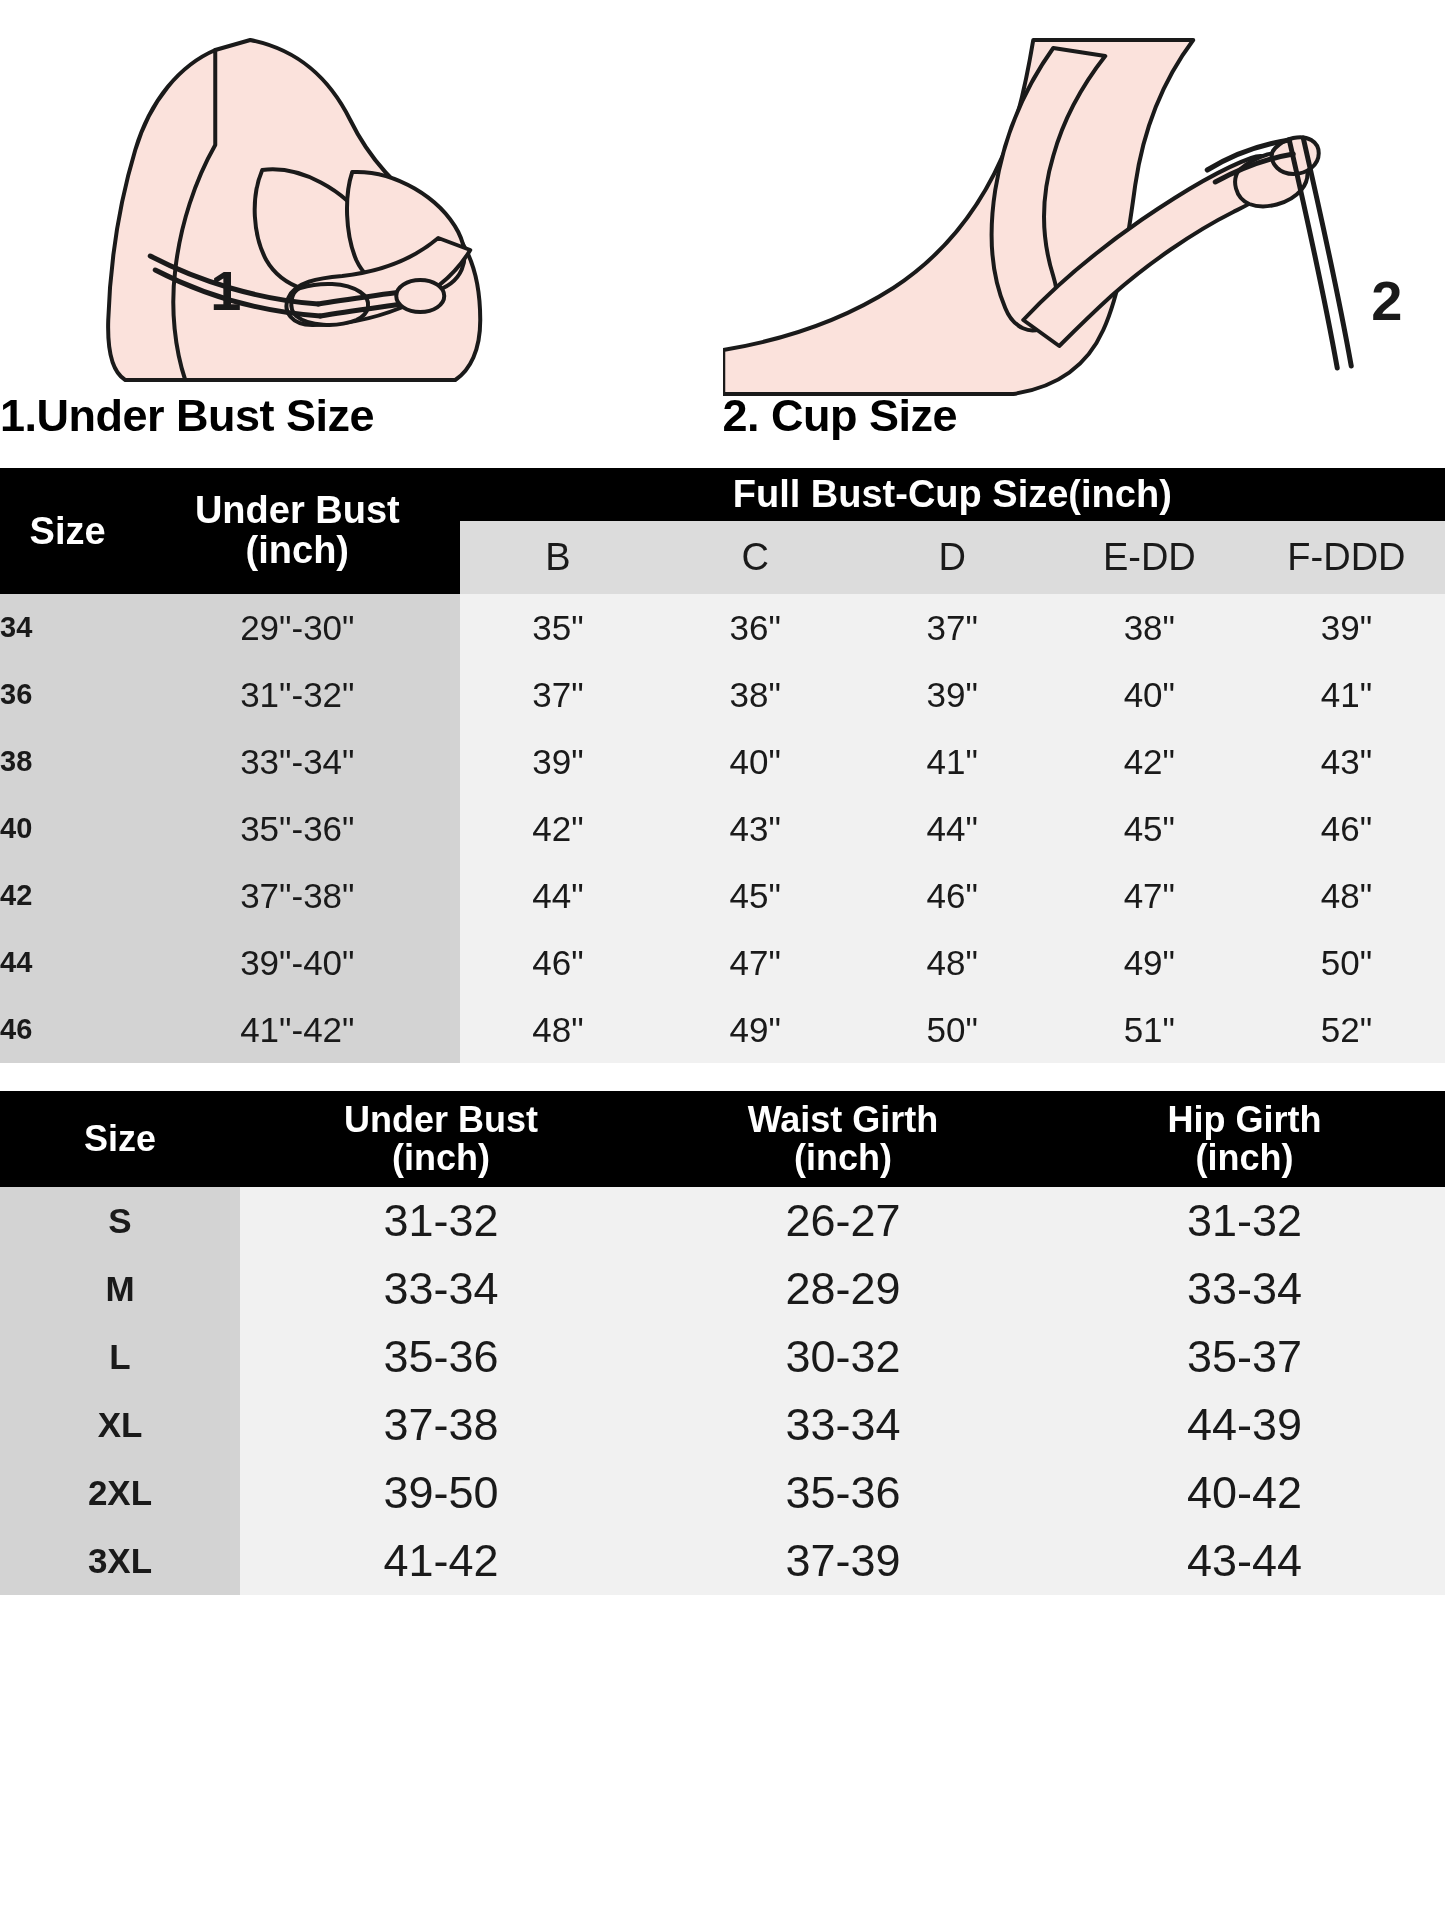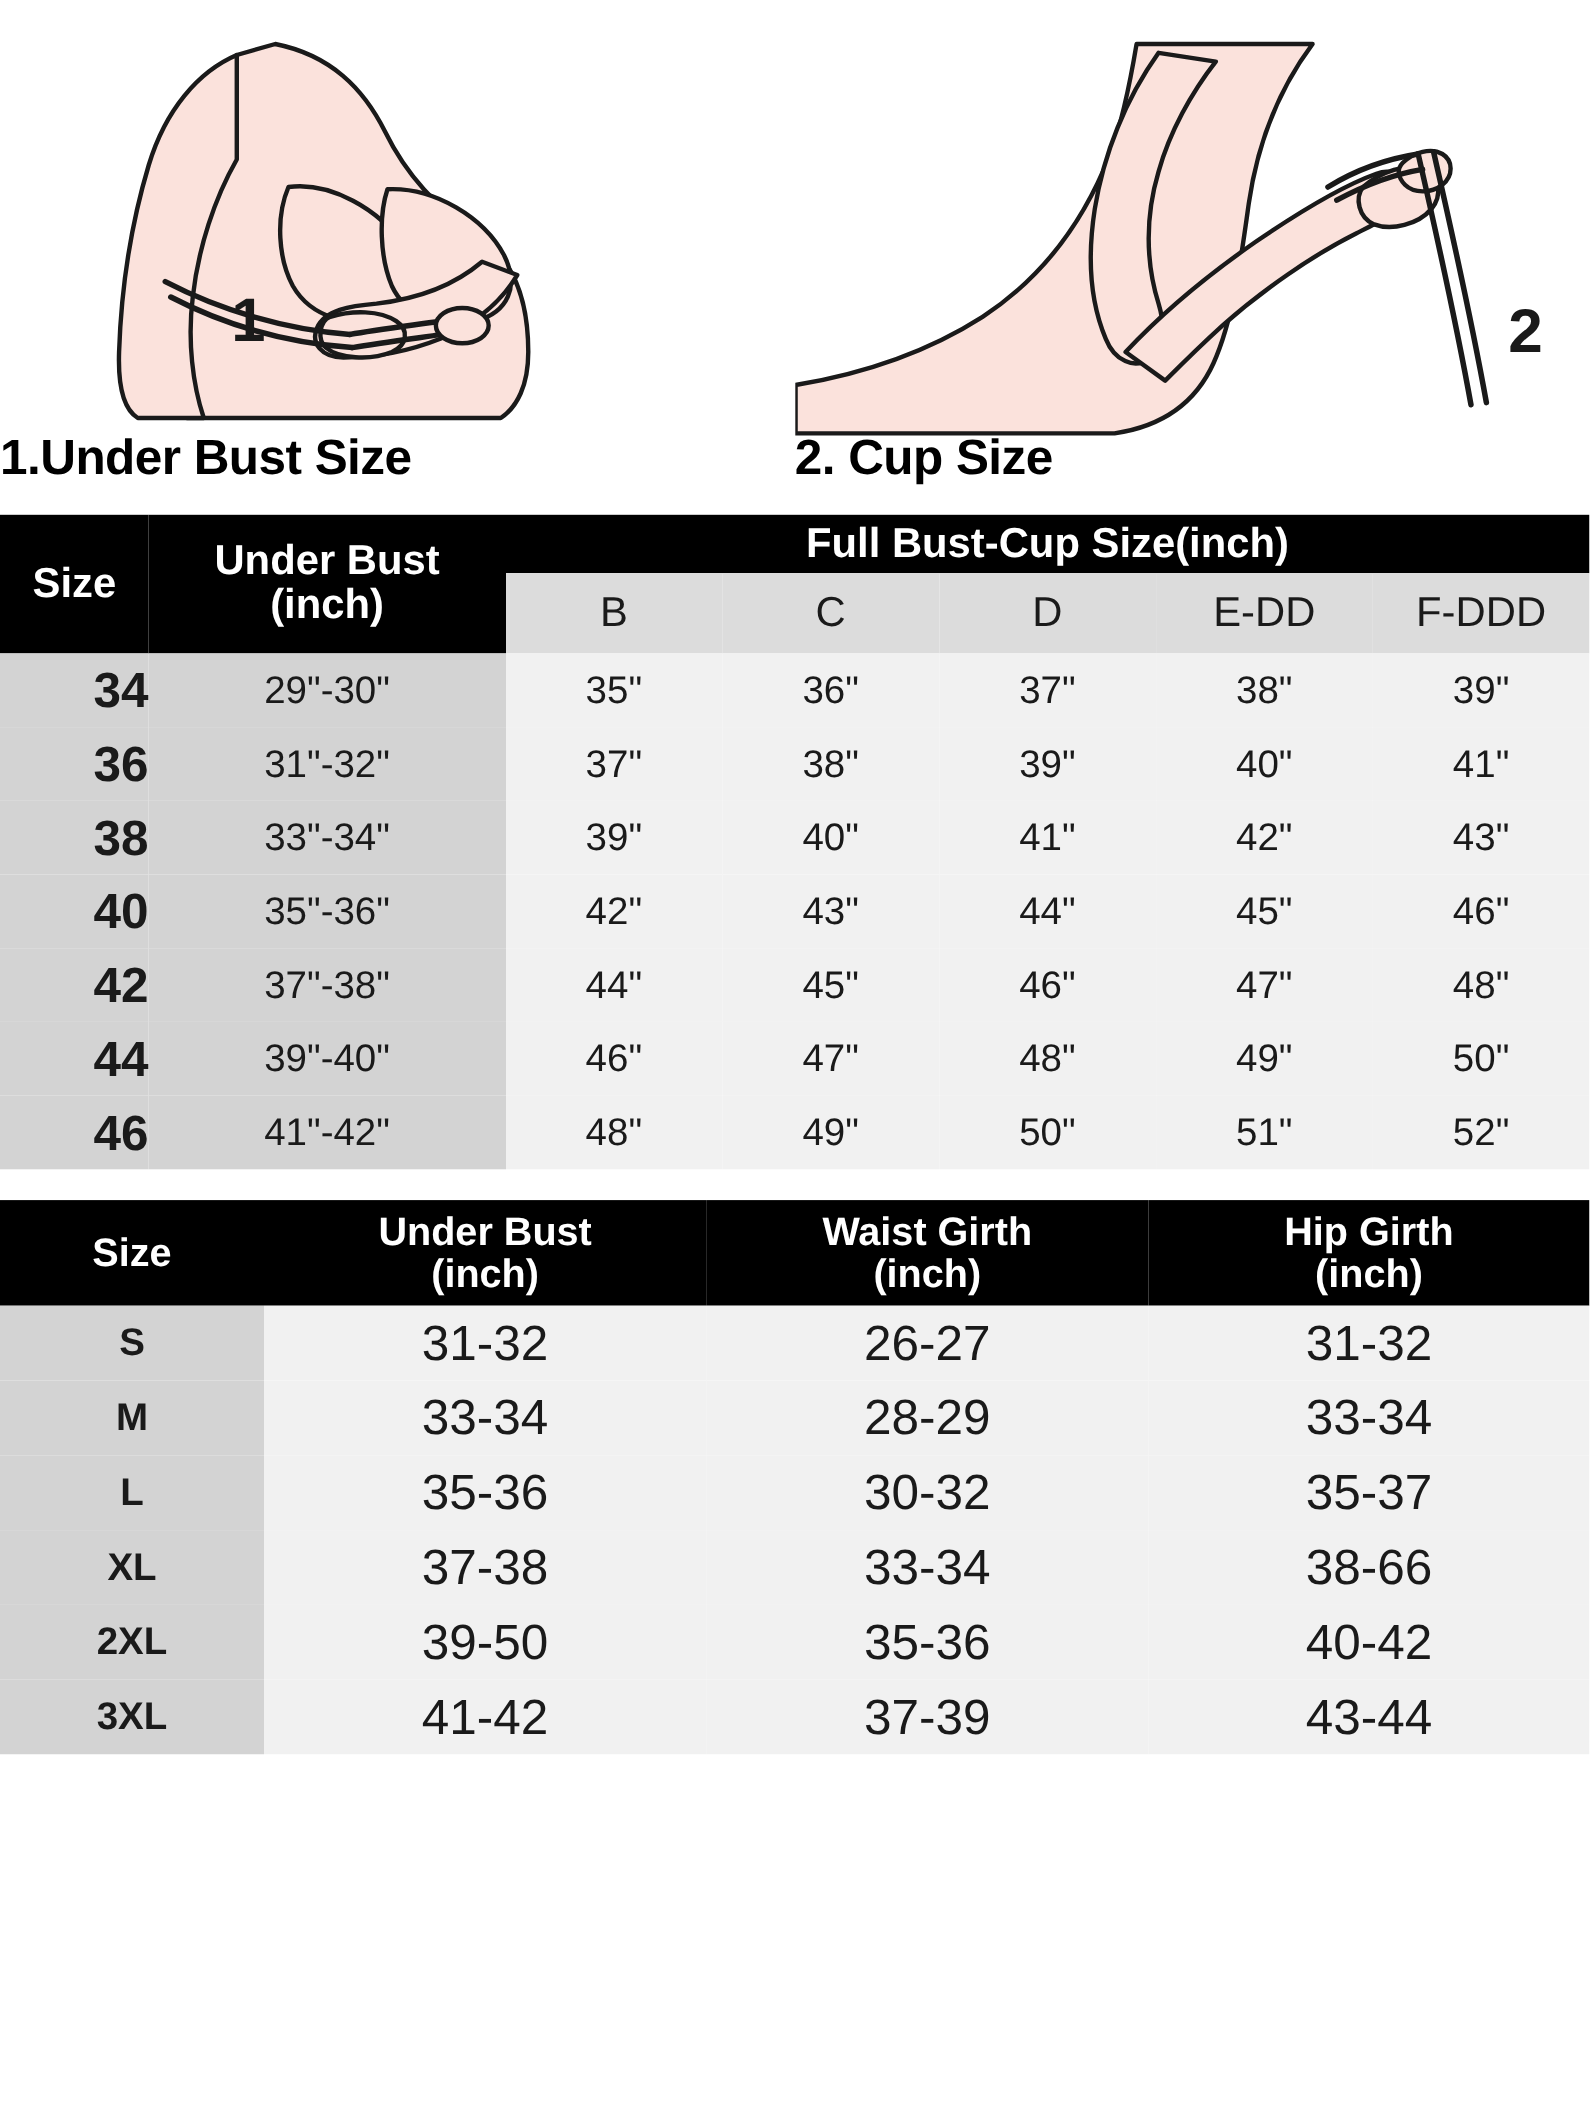--- a/index.html
+++ b/index.html
@@ -82,22 +82,22 @@
     font-weight: normal;
   }
   .t1 .h-size { font-size: 38px; height: 126px; }
   .t1 .h-under { font-size: 38px; line-height: 1.05; }
   .t1 .h-full { font-size: 38px; height: 46px; }
   .t1 .h-cup { font-size: 38px; height: 64px; }
 
   .t1 .c-size {
     background: #d3d3d3;
     font-weight: bold;
-    font-size: 45px;
-    text-align: right;
+    font-size: 29px;
+    text-align: left;
     height: 67px;
   }
   .t1 .c-under {
     background: #d3d3d3;
     font-size: 35px;
     text-align: center;
   }
   .t1 .c-val {
     background: #f1f1f1;
     font-size: 35px;
@@ -351,21 +351,21 @@
       <tr>
         <td class="c2-size">L</td>
         <td class="c2-val">35-36</td>
         <td class="c2-val">30-32</td>
         <td class="c2-val">35-37</td>
       </tr>
       <tr>
         <td class="c2-size">XL</td>
         <td class="c2-val">37-38</td>
         <td class="c2-val">33-34</td>
-        <td class="c2-val">38-66</td>
+        <td class="c2-val">44-39</td>
       </tr>
       <tr>
         <td class="c2-size">2XL</td>
         <td class="c2-val">39-50</td>
         <td class="c2-val">35-36</td>
         <td class="c2-val">40-42</td>
       </tr>
       <tr>
         <td class="c2-size">3XL</td>
         <td class="c2-val">41-42</td>

